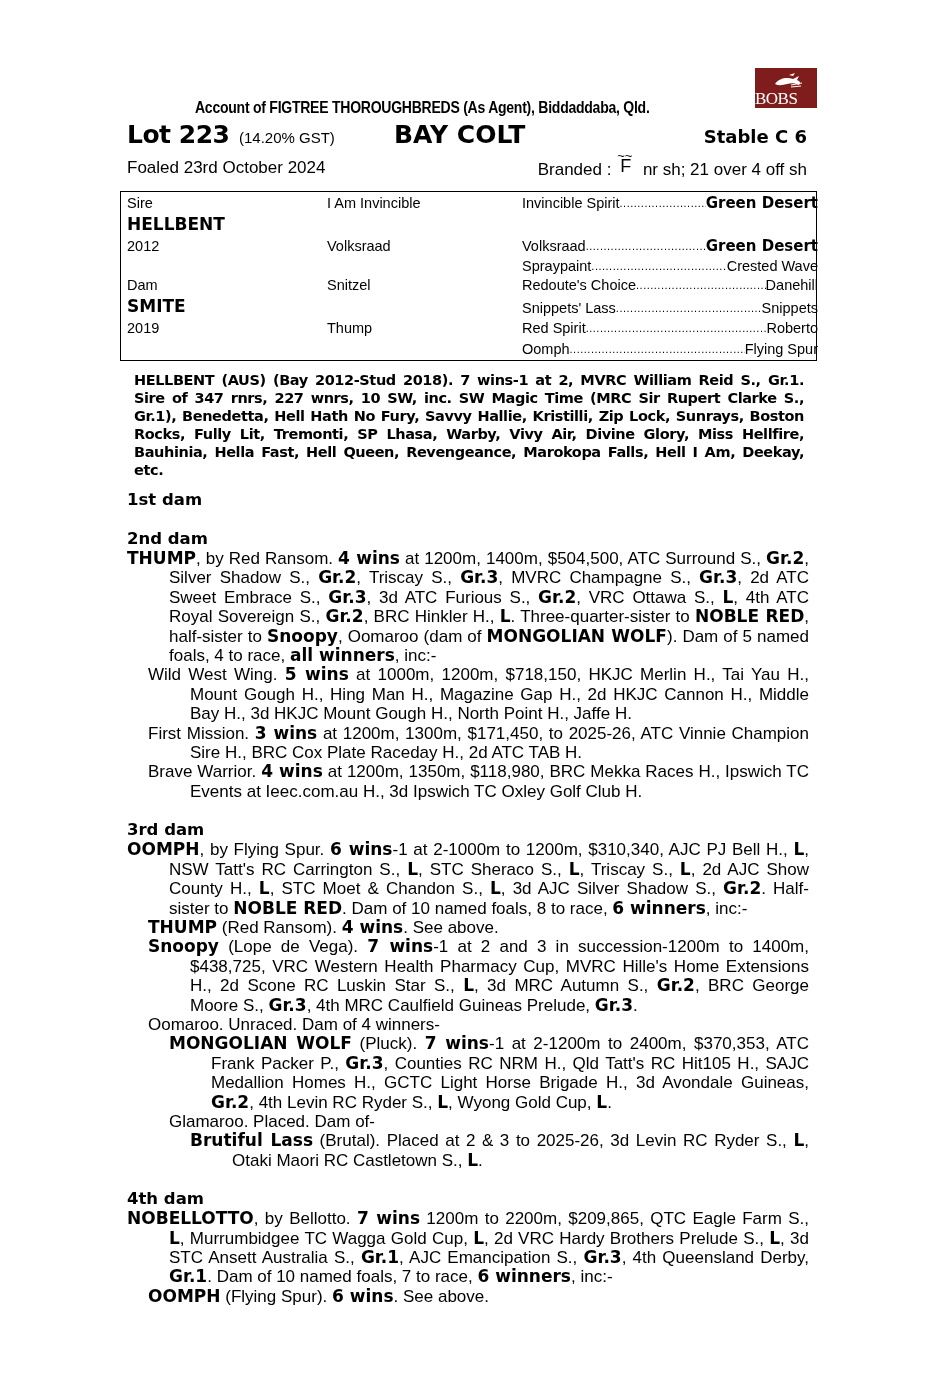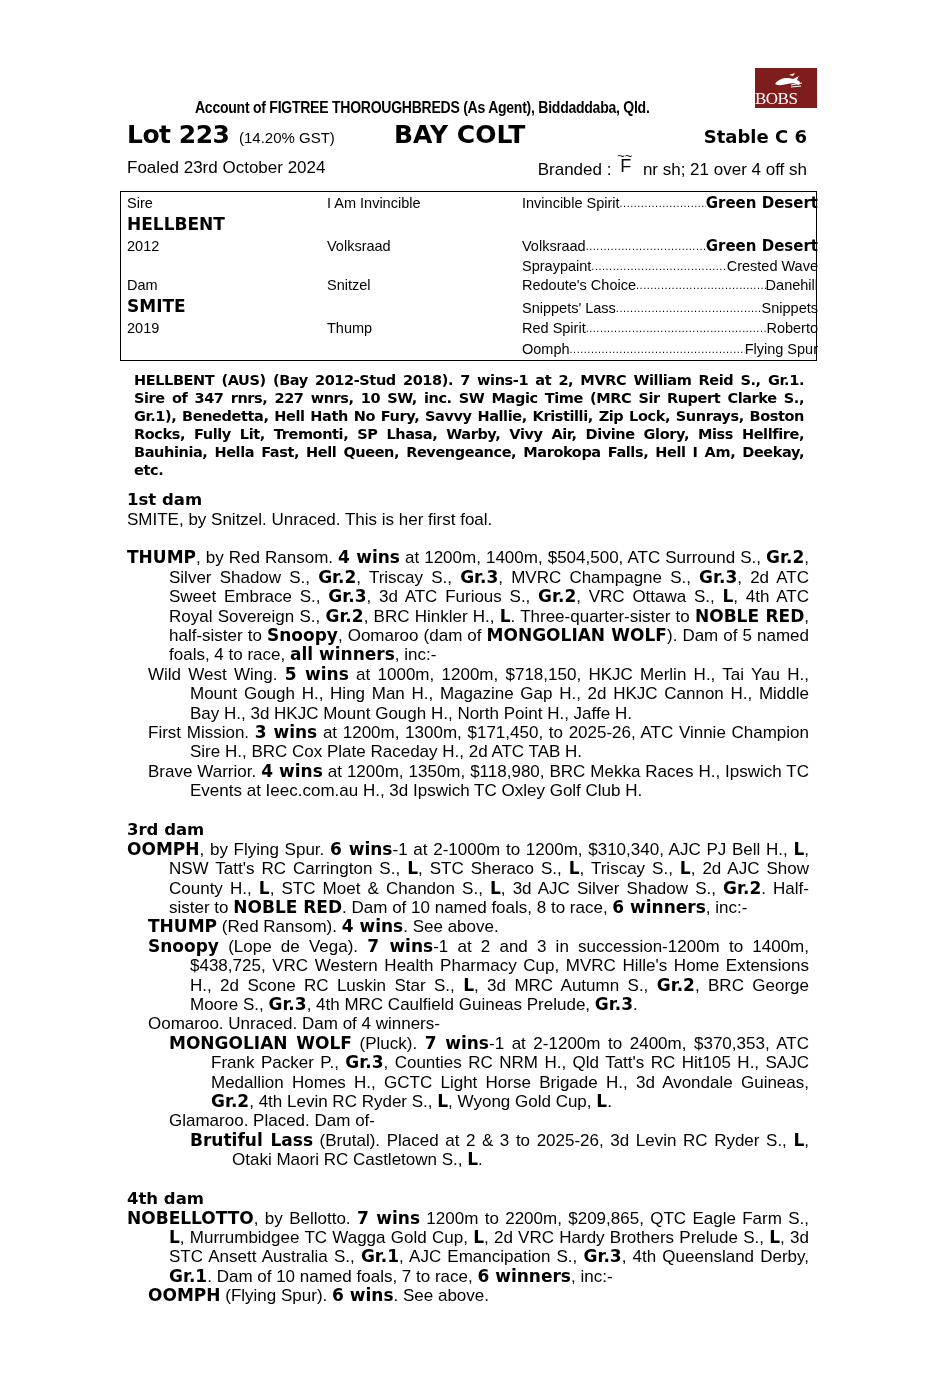--- a/index.html
+++ b/index.html
@@ -122,22 +122,22 @@
       <span class="name">Oomph</span>
       <span class="dots"></span>
       <span class="sire">Flying Spur</span>
     </div>
 </div>
 
 <div class="sire-bio">HELLBENT (AUS) (Bay 2012-Stud 2018). 7 wins-1 at 2, MVRC William Reid S., Gr.1. Sire of 347 rnrs, 227 wnrs, 10 SW, inc. SW Magic Time (MRC Sir Rupert Clarke S., Gr.1), Benedetta, Hell Hath No Fury, Savvy Hallie, Kristilli, Zip Lock, Sunrays, Boston Rocks, Fully Lit, Tremonti, SP Lhasa, Warby, Vivy Air, Divine Glory, Miss Hellfire, Bauhinia, Hella Fast, Hell Queen, Revengeance, Marokopa Falls, Hell I Am, Deekay, etc.</div>
 
 <div class="text" id="dams" style="top:490px">
     <div class="h">1st dam</div>
-    <div class="entry lvl0"><span>SMITE, by Snitzel. Unraced. This is her first foal.</span></div>
     <div class="sp"></div>
+    <div class="h">2nd dam</div>
     <div class="entry lvl0"><span class="b">THUMP</span><span>, by Red Ransom. </span><span class="b">4 wins</span><span> at 1200m, 1400m, $504,500, ATC Surround S., </span><span class="b">Gr.2</span><span>, Silver Shadow S., </span><span class="b">Gr.2</span><span>, Triscay S., </span><span class="b">Gr.3</span><span>, MVRC Champagne S., </span><span class="b">Gr.3</span><span>, 2d ATC Sweet Embrace S., </span><span class="b">Gr.3</span><span>, 3d ATC Furious S., </span><span class="b">Gr.2</span><span>, VRC Ottawa S., </span><span class="b">L</span><span>, 4th ATC Royal Sovereign S., </span><span class="b">Gr.2</span><span>, BRC Hinkler H., </span><span class="b">L</span><span>. Three-quarter-sister to </span><span class="b">NOBLE RED</span><span>, half-sister to </span><span class="b">Snoopy</span><span>, Oomaroo (dam of </span><span class="b">MONGOLIAN WOLF</span><span>). Dam of 5 named foals, 4 to race, </span><span class="b">all winners</span><span>, inc:-</span></div>
     <div class="entry lvl1"><span>Wild West Wing. </span><span class="b">5 wins</span><span> at 1000m, 1200m, $718,150, HKJC Merlin H., Tai Yau H., Mount Gough H., Hing Man H., Magazine Gap H., 2d HKJC Cannon H., Middle Bay H., 3d HKJC Mount Gough H., North Point H., Jaffe H.</span></div>
     <div class="entry lvl1"><span>First Mission. </span><span class="b">3 wins</span><span> at 1200m, 1300m, $171,450, to 2025-26, ATC Vinnie Champion Sire H., BRC Cox Plate Raceday H., 2d ATC TAB H.</span></div>
     <div class="entry lvl1"><span>Brave Warrior. </span><span class="b">4 wins</span><span> at 1200m, 1350m, $118,980, BRC Mekka Races H., Ipswich TC Events at Ieec.com.au H., 3d Ipswich TC Oxley Golf Club H.</span></div>
     <div class="sp"></div>
     <div class="h">3rd dam</div>
     <div class="entry lvl0"><span class="b">OOMPH</span><span>, by Flying Spur. </span><span class="b">6 wins</span><span>-1 at 2-1000m to 1200m, $310,340, AJC PJ Bell H., </span><span class="b">L</span><span>, NSW Tatt's RC Carrington S., </span><span class="b">L</span><span>, STC Sheraco S., </span><span class="b">L</span><span>, Triscay S., </span><span class="b">L</span><span>, 2d AJC Show County H., </span><span class="b">L</span><span>, STC Moet &amp; Chandon S., </span><span class="b">L</span><span>, 3d AJC Silver Shadow S., </span><span class="b">Gr.2</span><span>. Half-sister to </span><span class="b">NOBLE RED</span><span>. Dam of 10 named foals, 8 to race, </span><span class="b">6 winners</span><span>, inc:-</span></div>
     <div class="entry lvl1"><span class="b">THUMP</span><span> (Red Ransom). </span><span class="b">4 wins</span><span>. See above.</span></div>
     <div class="entry lvl1"><span class="b">Snoopy</span><span> (Lope de Vega). </span><span class="b">7 wins</span><span>-1 at 2 and 3 in succession-1200m to 1400m, $438,725, VRC Western Health Pharmacy Cup, MVRC Hille's Home Extensions H., 2d Scone RC Luskin Star S., </span><span class="b">L</span><span>, 3d MRC Autumn S., </span><span class="b">Gr.2</span><span>, BRC George Moore S., </span><span class="b">Gr.3</span><span>, 4th MRC Caulfield Guineas Prelude, </span><span class="b">Gr.3</span><span>.</span></div>
     <div class="entry lvl1"><span>Oomaroo. Unraced. Dam of 4 winners-</span></div>

